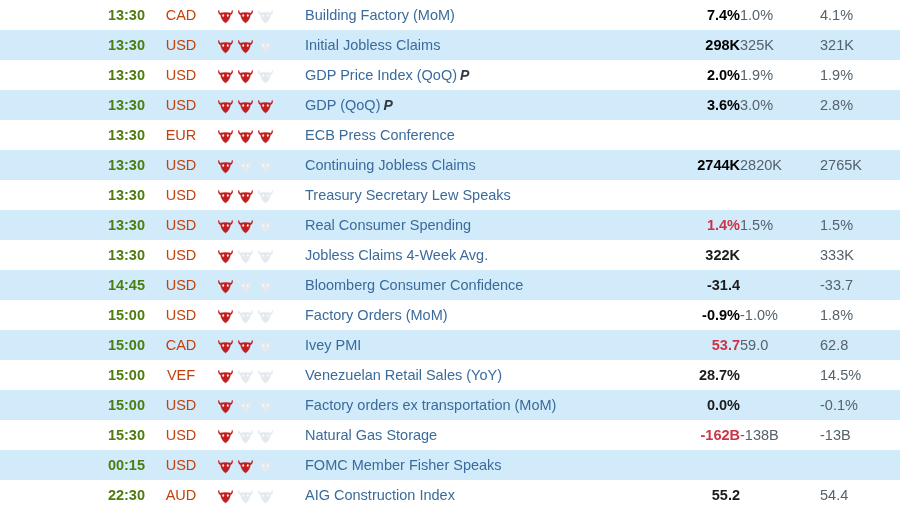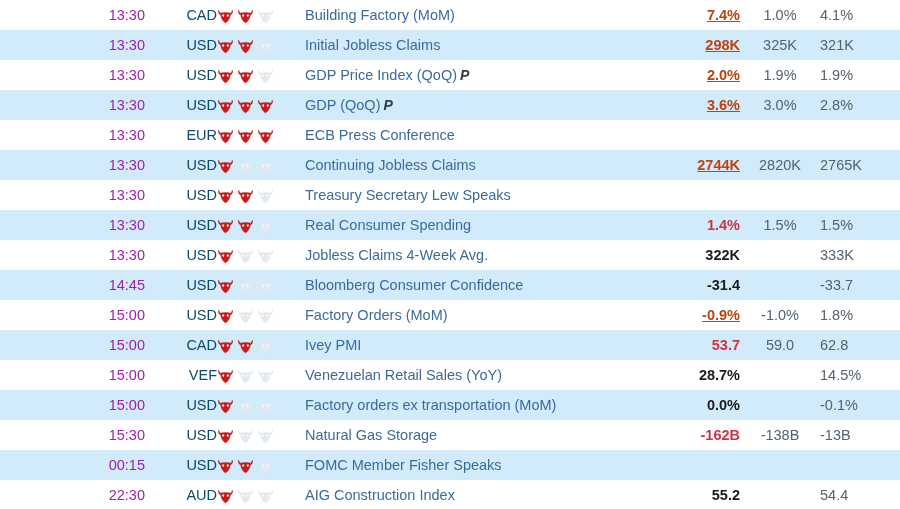--- a/index.html
+++ b/index.html
@@ -33,28 +33,29 @@
   }
 
   tr.row-odd  { background: #ffffff; }
   tr.row-even { background: #d2ebfb; }
 
   
   .col-time {
     width: 145px;
     text-align: right;
     padding-right: 6px;
-    color: #a21caf;
-    font-size: 14.5px;
+    color: #4d7c0f;
+    font-size: 14.5px;
+    font-weight: bold;
   }
   .col-cur {
     width: 72px;
-    text-align: right;
+    text-align: center;
     padding-right: 4px;
-    color: #0c4a6e;
+    color: #c2410c;
     font-size: 14.5px;
   }
   .col-imp {
     width: 88px;
     text-align: left;
     padding-left: 12px;
   }
   .col-event {
     width: 350px;
     text-align: left;
@@ -64,34 +65,34 @@
   .col-act {
     width: 85px;
     text-align: right;
     padding-right: 4px;
     font-weight: bold;
     font-size: 14.5px;
     color: #1c1c1c;
   }
   .col-fc {
     width: 80px;
-    text-align: center;
+    text-align: left;
     padding-right: 3px;
     color: #54626d;
     font-size: 14.5px;
   }
   .col-prev {
     width: 80px;
     text-align: left;
     padding-right: 15px;
     color: #54626d;
     font-size: 14.5px;
   }
 
-  .val-up   { color: #c2410c; text-decoration: underline; }
+  .val-up   { color: #000000; }
   .val-down { color: #cc3345; text-align: right; }
   .val-flat { color: #1c1c1c; text-align: right; }
 
   .event-name { cursor: pointer; }
   .prelim {
     font-style: italic;
     font-weight: bold;
     font-size: 14px;
     padding-left: 3px;
     color: #2f3a42;

